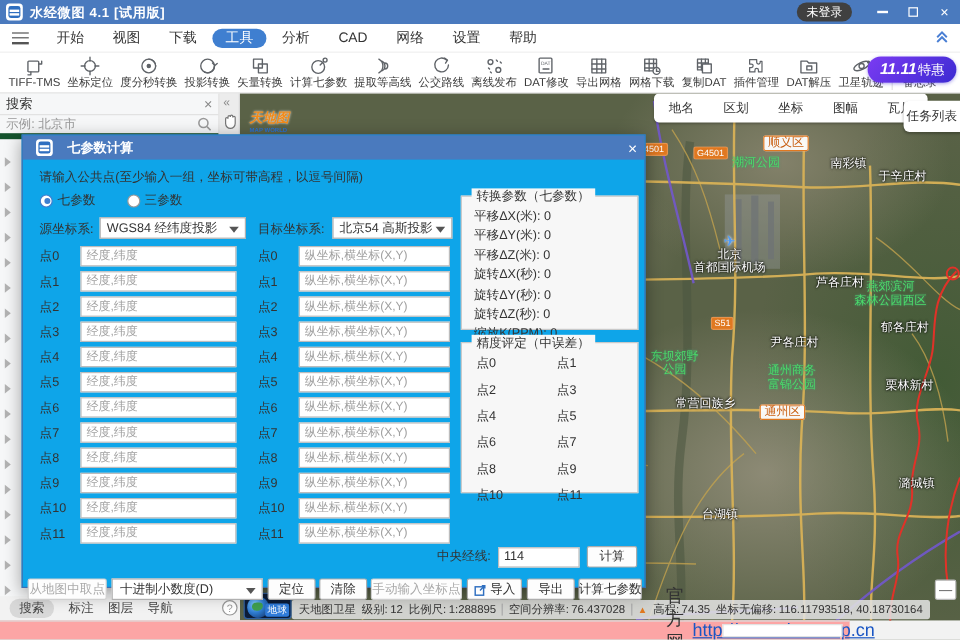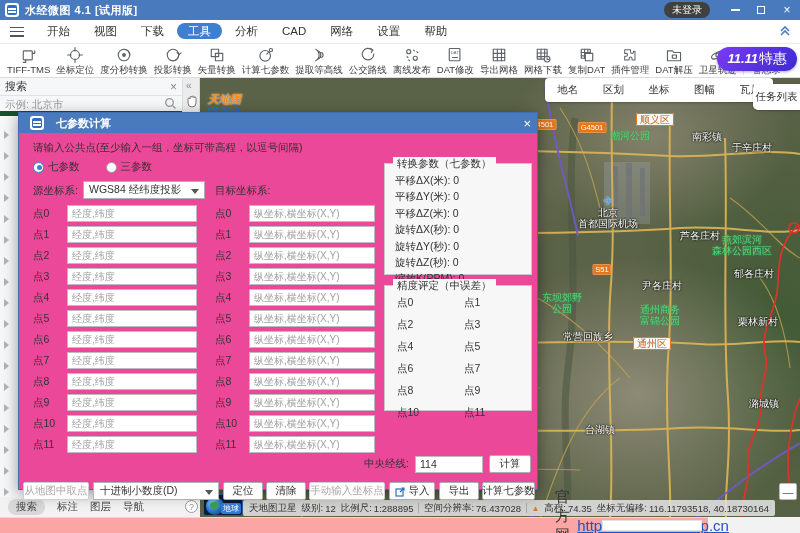--- a/index.html
+++ b/index.html
@@ -27,21 +27,21 @@
   .ribbon-collapse { position:absolute; right:8px; top:24px; width:14px; height:14px; color:#4a7fd4; }
 
   
   .ribbon { position:absolute; left:0; top:44px; width:800px; height:34px; background:#fff; border-bottom:1px solid #dcdcdc; display:flex; align-items:flex-start; padding:1px 0 0 4px; overflow:hidden; }
   .tb-item { display:flex; flex-direction:column; align-items:center; padding:0 3px; min-width:40px; }
   .tb-item .ic { width:20px; height:19px; display:flex; align-items:center; justify-content:center; }
   .tb-item .lb { font-size:9.5px; color:#3c3c3c; white-space:nowrap; line-height:11px; }
   .tb-sep { width:1px; height:28px; background:#e3e3e3; margin:2px 3px 0 3px; }
   .promo { position:absolute; right:3px; top:47px; background:linear-gradient(135deg,#7b3bf2,#3c2bd2); color:#fff; border-radius:14px; padding:3px 10px; display:flex; align-items:baseline; box-shadow:0 1px 3px rgba(60,43,210,.4); }
   .promo .p1 { font-size:13px; font-weight:bold; font-style:italic; }
-  .promo .p2 { font-size:14px; margin-left:1px; }
+  .promo .p2 { font-size:11px; margin-left:1px; }
 
   
   .sidebar { position:absolute; left:0; top:78px; width:183px; height:419px; background:#f6f7f8; border-right:1px solid #ddd; }
   .side-head { height:18px; border-bottom:1px solid #e2e2e2; display:flex; align-items:center; font-size:11px; color:#333; padding:0 5px; }
   .side-head .x { margin-left:auto; color:#888; font-size:12px; }
   .side-search { height:20px; border-bottom:5px solid #14532d; display:flex; align-items:center; padding:0 5px; }
   .side-search input { flex:1; border:none; outline:none; background:transparent; font-size:10.5px; color:#444; font-family:inherit; }
   .side-search input::placeholder { color:#999; }
   .chev-col { position:absolute; left:0; top:40px; width:14px; bottom:0; }
   .chev { width:0; height:0; border-top:4px solid transparent; border-bottom:4px solid transparent; border-left:5px solid #b3b3b3; margin:13px 0 0 4px; }
@@ -91,21 +91,21 @@
   .globe-thumb { position:absolute; left:203px; top:494px; width:40px; height:22px; background:#0b1c38; border-radius:3px; border:1px solid #2f5f9e; overflow:hidden; }
   .globe-thumb .earth { position:absolute; left:2px; top:2px; width:18px; height:18px; border-radius:50%; background:radial-gradient(circle at 35% 35%, #7fc9ff, #2d7bd0 45%, #1d4e8f 75%); }
   .globe-thumb .earth:after { content:""; position:absolute; left:4px; top:5px; width:9px; height:7px; background:#3f9e4f; border-radius:50% 40% 60% 50%; }
   .globe-thumb .gl { position:absolute; right:1px; bottom:1px; background:#2f7bd9; color:#fff; font-size:8px; padding:0 2px; border-radius:2px; }
   .footerbar { position:absolute; left:0; top:517px; width:708px; height:16px; background:#fca5a5; border-top:1px solid #ddd; font-size:15px; color:#333; display:flex; align-items:center; }
   .footerbar .lbl { margin-left:555px; }
   .footerbar a { color:#1a56c4; text-decoration:underline; margin-left:3px; }
   .footerbar .cell { position:absolute; right:6px; top:2px; width:100px; height:11px; background:#fff; border:1px solid #e2e2e2; }
 
   
-  .dialog { position:absolute; left:18px; top:112px; width:520px; height:378px; background:#ec4899; border:1px solid #3f6fb0; box-shadow:0 4px 14px rgba(0,0,0,.4); }
+  .dialog { position:absolute; left:18px; top:112px; width:520px; height:378px; background:#0ea5e9; border:1px solid #3f6fb0; box-shadow:0 4px 14px rgba(0,0,0,.4); }
   .dlg-title { height:20px; background:#4a7abe; display:flex; align-items:center; color:#fff; font-size:11px; padding:0 6px; }
   .dlg-title .t { margin-left:6px; font-weight:bold; }
   .dlg-title .x { margin-left:auto; font-size:13px; }
   .dlg-body { position:relative; width:100%; height:358px; font-size:10.5px; color:#333; }
   .hint { position:absolute; left:14px; top:8px; }
   .radio-row { position:absolute; left:14px; top:27px; display:flex; gap:26px; align-items:center; }
   .radio { display:flex; align-items:center; gap:4px; }
   .rdot { width:11px; height:11px; border:1px solid #999; border-radius:50%; background:#fff; position:relative; }
   .radio.checked .rdot { border-color:#3f7fd0; }
   .radio.checked .rdot:after { content:""; position:absolute; left:2.5px; top:2.5px; width:5px; height:5px; border-radius:50%; background:#3f7fd0; }
@@ -557,20 +557,23 @@
             <span>三参数</span>
           </span>
         </div>
 
       <div class="cs-row">
         <span class="lab1">源坐标系:</span>
         <span class="combo src">
             <span>WGS84 经纬度投影</span>
           </span>
         <span class="lab2">目标坐标系:</span>
+        <span class="combo tgt">
+            <span>北京54 高斯投影</span>
+          </span>
       </div>
 
       <div class="pts" id="pts">
           <div class="prow" style="top: 0px;">
             <span class="pl l">点0</span>
             <input class="in l" placeholder="经度,纬度" style="">
             <span class="pl r">点0</span>
             <input class="in r" placeholder="纵坐标,横坐标(X,Y)" style="">
           </div>
           <div class="prow" style="top: 21px;">

